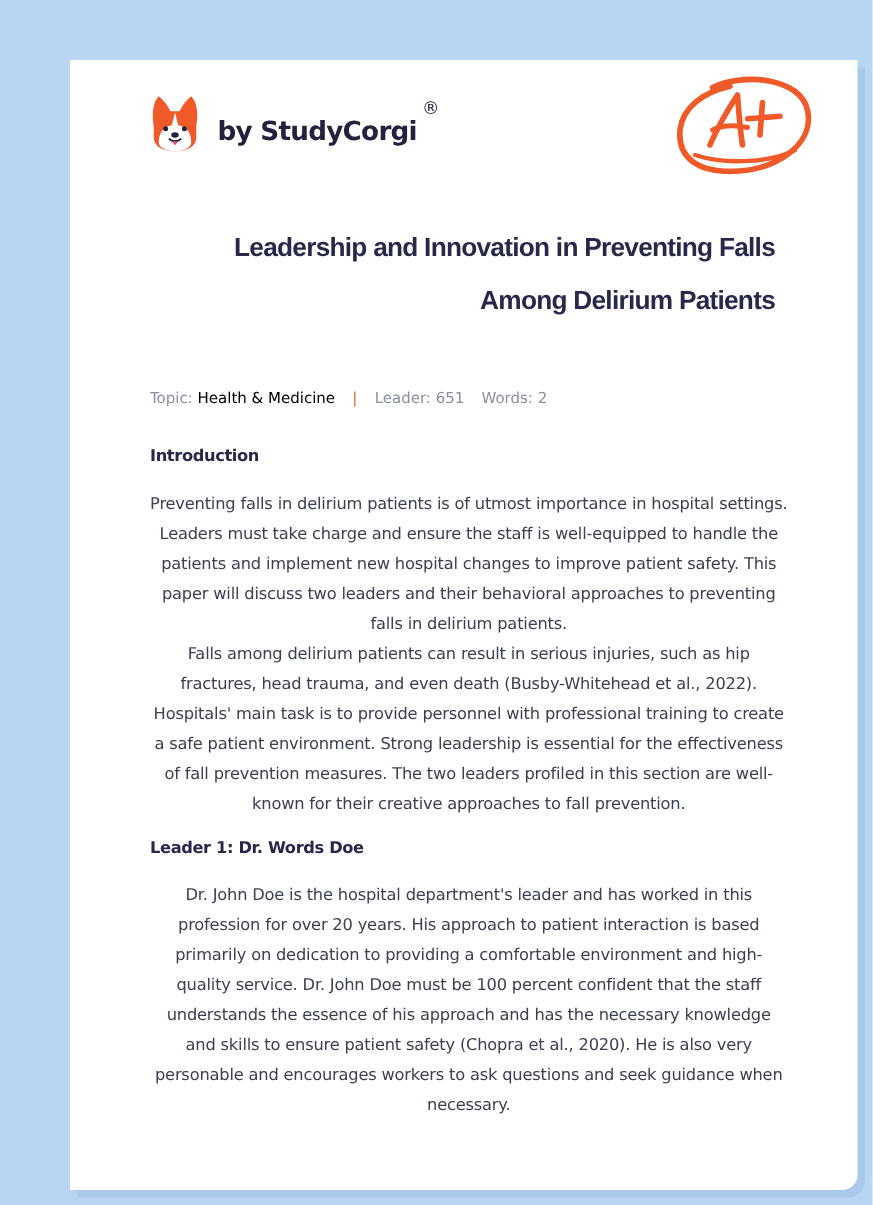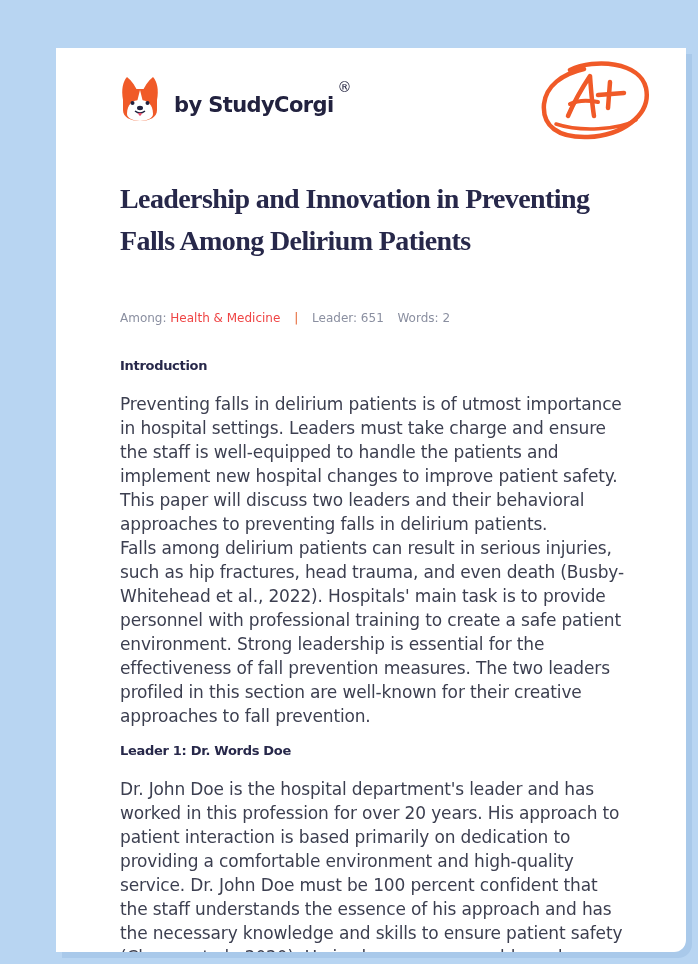--- a/index.html
+++ b/index.html
@@ -74,38 +74,39 @@
       top: -14px;
       width: 110px;
       height: 82px;
     }
     .title {
       position: absolute;
       left: 64px;
       top: 130px;
       width: 500px;
       margin: 0;
-      font-family: Liberation Serif, serif;
+      font-family: Liberation Sans, sans-serif;
       font-weight: bold;
-      font-size: 28px;
+      font-size: 21px;
       line-height: 41.5px;
       letter-spacing: -0.6px;
       color: #27284a;
+      text-align: right;
     }
     .meta {
       position: absolute;
       left: 64px;
       top: 263px;
       font-family: "DejaVu Sans", sans-serif;
       font-size: 12px;
       color: #8a8fa0;
       white-space: nowrap;
     }
     .meta .topic-value {
-      color: #ef4444;
+      color: #000000;
     }
     .meta .sep {
       color: #e4622e;
       margin: 0 10px;
     }
     .meta .gap {
       display: inline-block;
       width: 6px;
     }
     .content {
@@ -119,24 +120,25 @@
       font-family: "DejaVu Sans", sans-serif;
       font-weight: bold;
       font-size: 13px;
       letter-spacing: -0.3px;
       color: #27284a;
       line-height: 36px;
     }
     p {
       margin: 0;
       font-family: "DejaVu Sans", sans-serif;
-      font-size: 17px;
+      font-size: 13px;
       letter-spacing: -0.15px;
       line-height: 24px;
       color: #3c3f50;
+      text-align: center;
     }
     .intro-h { margin-top: 0; }
     .intro-p1 { margin-top: 8px; }
     .intro-p2 { margin-top: 0; }
     .leader-h { margin-top: 5px; }
     .leader-p1 { margin-top: 8px; }
   </style>
 </head>
 <body>
 
@@ -177,21 +179,21 @@
       <path d="M30 44 C38 40 48 40 58 42" stroke="#f05a28" stroke-width="4" fill="none" stroke-linecap="round"></path>
 
       <path d="M70 22 L68 48" stroke="#f05a28" stroke-width="4.5" fill="none" stroke-linecap="round"></path>
       <path d="M58 35 L84 33" stroke="#f05a28" stroke-width="4.5" fill="none" stroke-linecap="round"></path>
     </svg>
   </div>
 
   <h1 class="title">Leadership and Innovation in Preventing Falls Among Delirium Patients</h1>
 
   <div class="meta">
-    <span>Among:</span>
+    <span>Topic:</span>
     <span class="topic-value">Health &amp; Medicine</span>
     <span class="sep">|</span>
     <span>Leader:</span>
     <span>651</span>
     <span class="gap"></span>
     <span>Words:</span>
     <span>2</span>
   </div>
 
   <div class="content">

